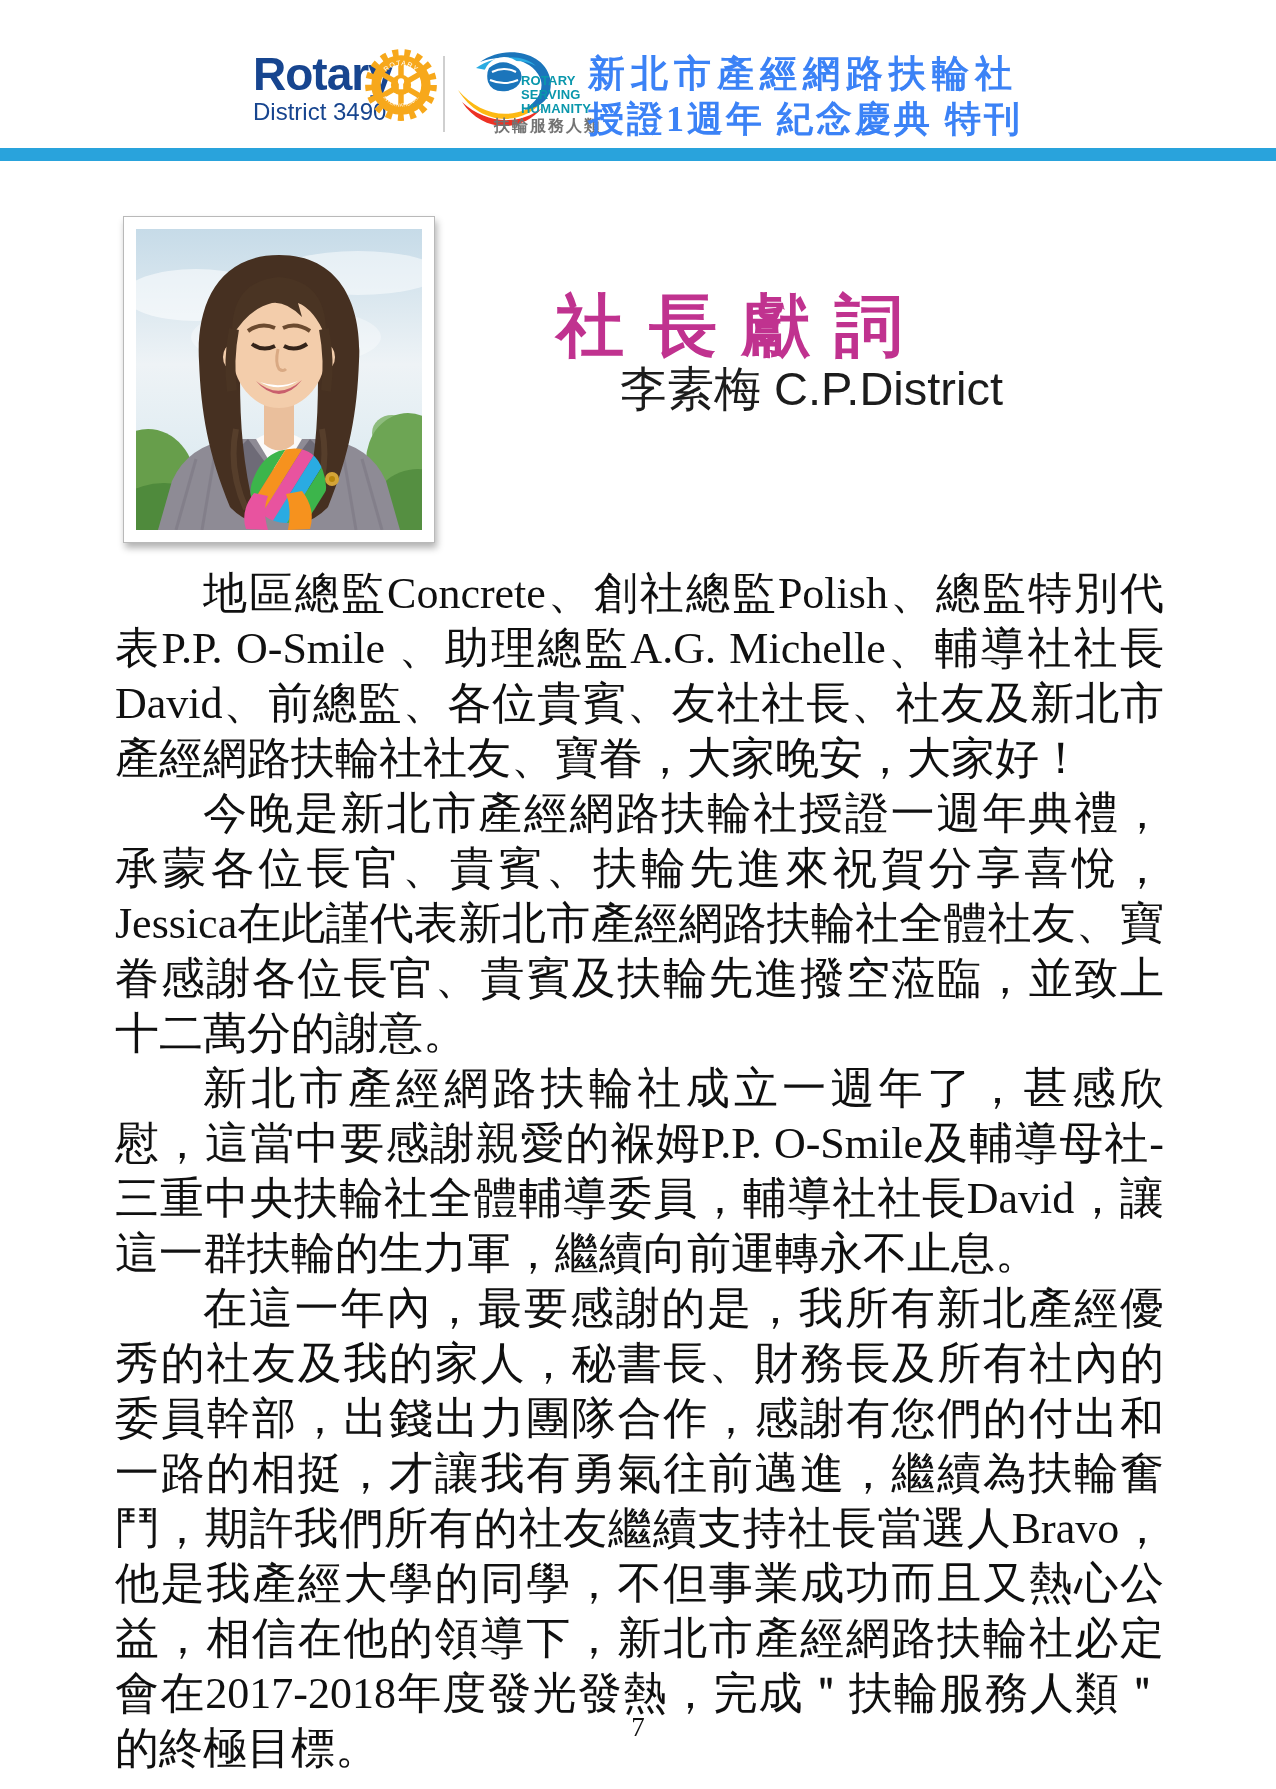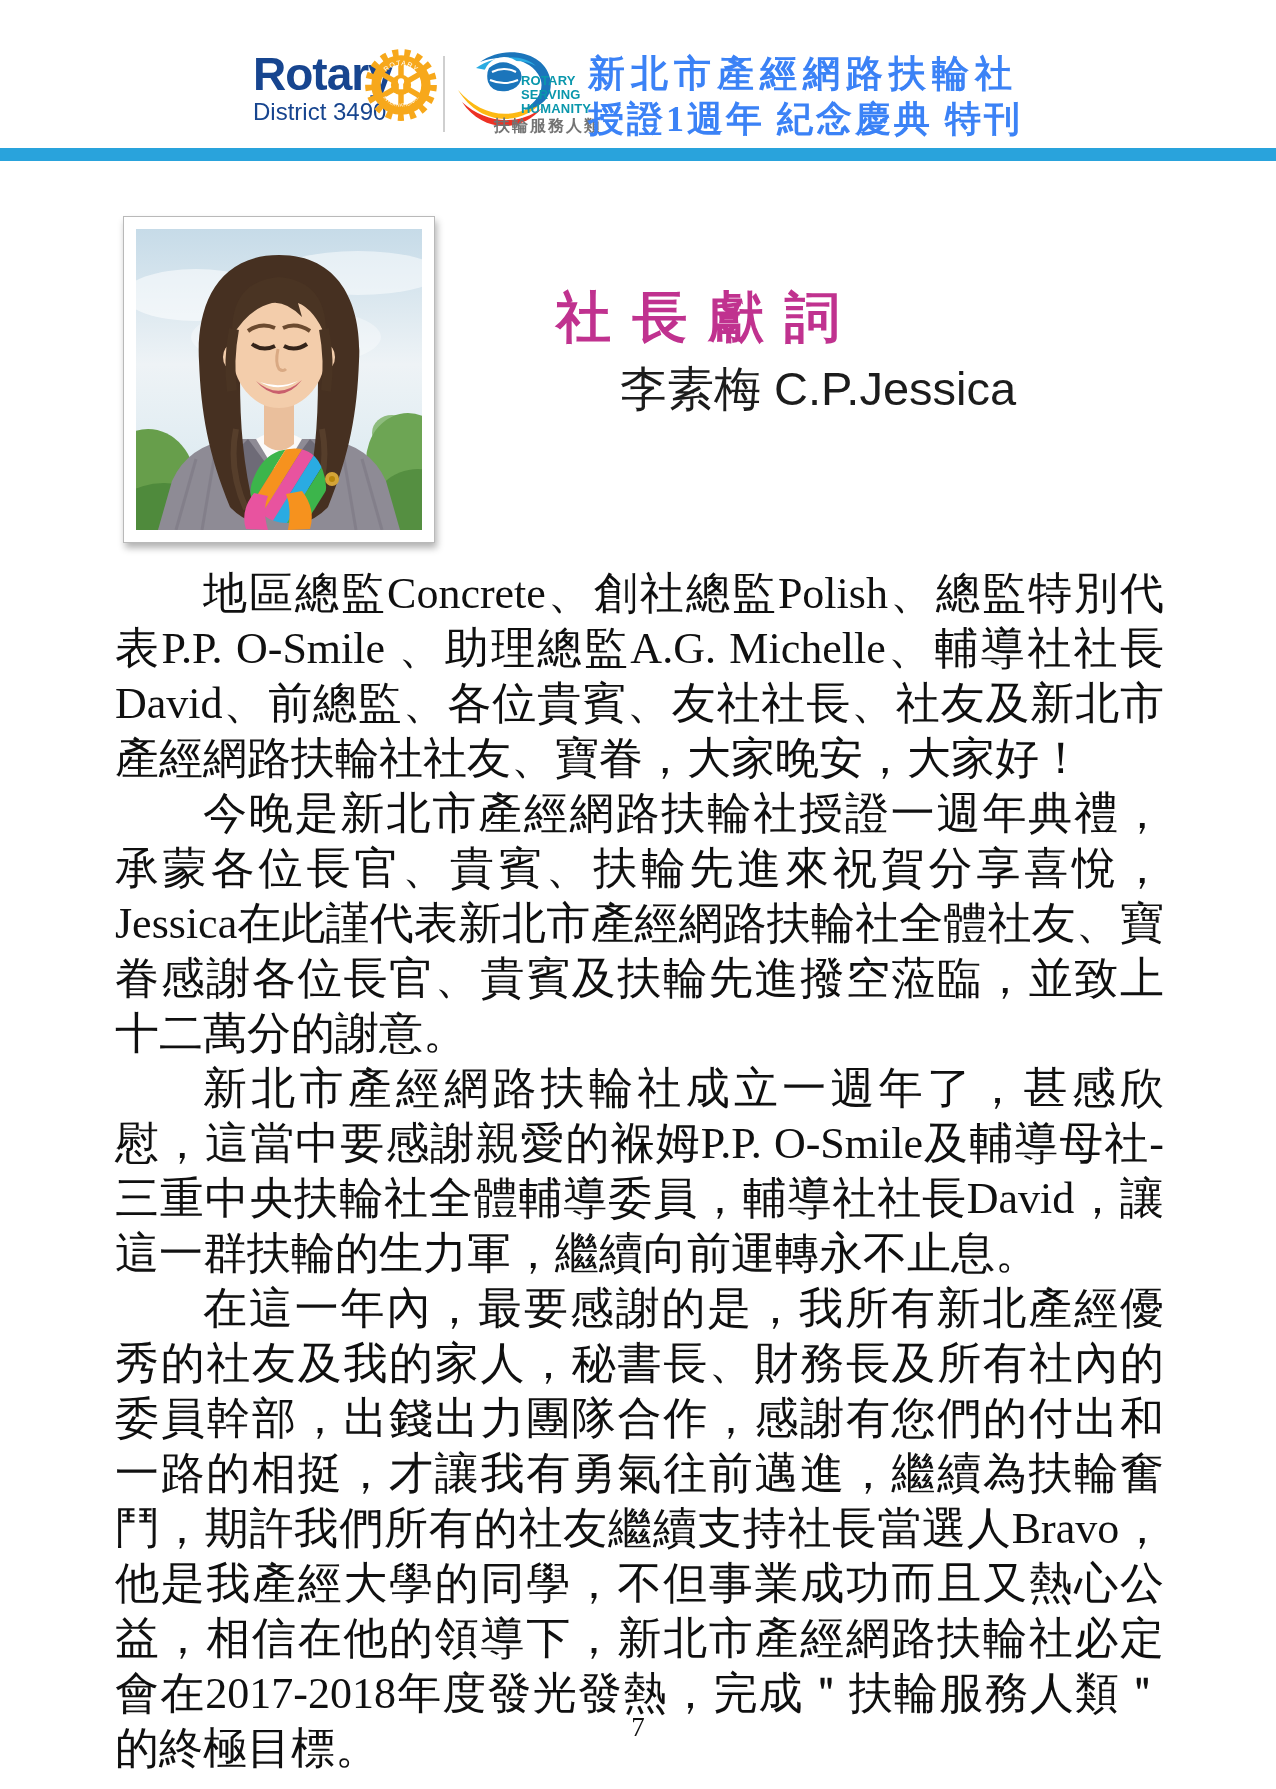--- a/index.html
+++ b/index.html
@@ -42,21 +42,21 @@
     position:absolute; left:123px; top:216px; width:286px; height:301px;
     background:#fff; padding:12px; border:1px solid #b9b9b9;
     box-shadow:2px 5px 7px rgba(0,0,0,0.30);
   }
   .photo-frame svg { display:block; }
 
   
   .article-title {
     position:absolute; left:556px; top:281px; margin:0;
     font-family:"Liberation Sans","DejaVu Sans",sans-serif;
-    font-size:55px; font-weight:bold; color:#c0328f; letter-spacing:3px; white-space:nowrap;
+    font-size:68px; font-weight:bold; color:#c0328f; letter-spacing:3px; white-space:nowrap;
   }
   .article-author {
     position:absolute; left:620px; top:358px; margin:0;
     font-family:"Liberation Sans","DejaVu Sans",sans-serif;
     font-size:47px; font-weight:normal; color:#1c1c1c; white-space:nowrap;
   }
 
   
   .body-text { position:absolute; left:115px; top:566px; width:1049px; }
   .body-text p {
@@ -192,21 +192,21 @@
       <path d="M148,117 q11,6 23,-2" stroke="#34241a" stroke-width="4" fill="none"></path>
       <path d="M142,120 q-3,14 1,20 q4,3 7,0" stroke="#d9a983" stroke-width="3" fill="none"></path>
       <path d="M120,152 Q143,172 166,151 Q156,164 143,165 Q130,164 120,152 Z" fill="#c95f6d"></path>
       <path d="M124,153 Q143,164 162,152 Q143,160 124,153 Z" fill="#ffffff"></path>
       <circle cx="196" cy="250" r="7" fill="#d4a437"></circle>
       <circle cx="196" cy="250" r="3" fill="#b8860b"></circle>
     </svg>
   </div>
 
   <h1 class="article-title">社 長 獻 詞</h1>
-  <h2 class="article-author">李素梅 C.P.Jessica</h2>
+  <h2 class="article-author">李素梅 C.P.District</h2>
 
   <div class="body-text">
     <p>地區總監Concrete、創社總監Polish、總監特別代表P.P. O-Smile 、助理總監A.G. Michelle、輔導社社長David、前總監、各位貴賓、友社社長、社友及新北市產經網路扶輪社社友、寶眷，大家晚安，大家好！</p>
     <p>今晚是新北市產經網路扶輪社授證一週年典禮，承蒙各位長官、貴賓、扶輪先進來祝賀分享喜悅，Jessica在此謹代表新北市產經網路扶輪社全體社友、寶眷感謝各位長官、貴賓及扶輪先進撥空蒞臨，並致上十二萬分的謝意。</p>
     <p>新北市產經網路扶輪社成立一週年了，甚感欣慰，這當中要感謝親愛的褓姆P.P. O-Smile及輔導母社-三重中央扶輪社全體輔導委員，輔導社社長David，讓這一群扶輪的生力軍，繼續向前運轉永不止息。</p>
     <p>在這一年內，最要感謝的是，我所有新北產經優秀的社友及我的家人，秘書長、財務長及所有社內的委員幹部，出錢出力團隊合作，感謝有您們的付出和一路的相挺，才讓我有勇氣往前邁進，繼續為扶輪奮鬥，期許我們所有的社友繼續支持社長當選人Bravo，他是我產經大學的同學，不但事業成功而且又熱心公益，相信在他的領導下，新北市產經網路扶輪社必定會在2017-2018年度發光發熱，完成＂扶輪服務人類＂的終極目標。</p>
 
   </div>
 
   <div class="page-number">7</div>

